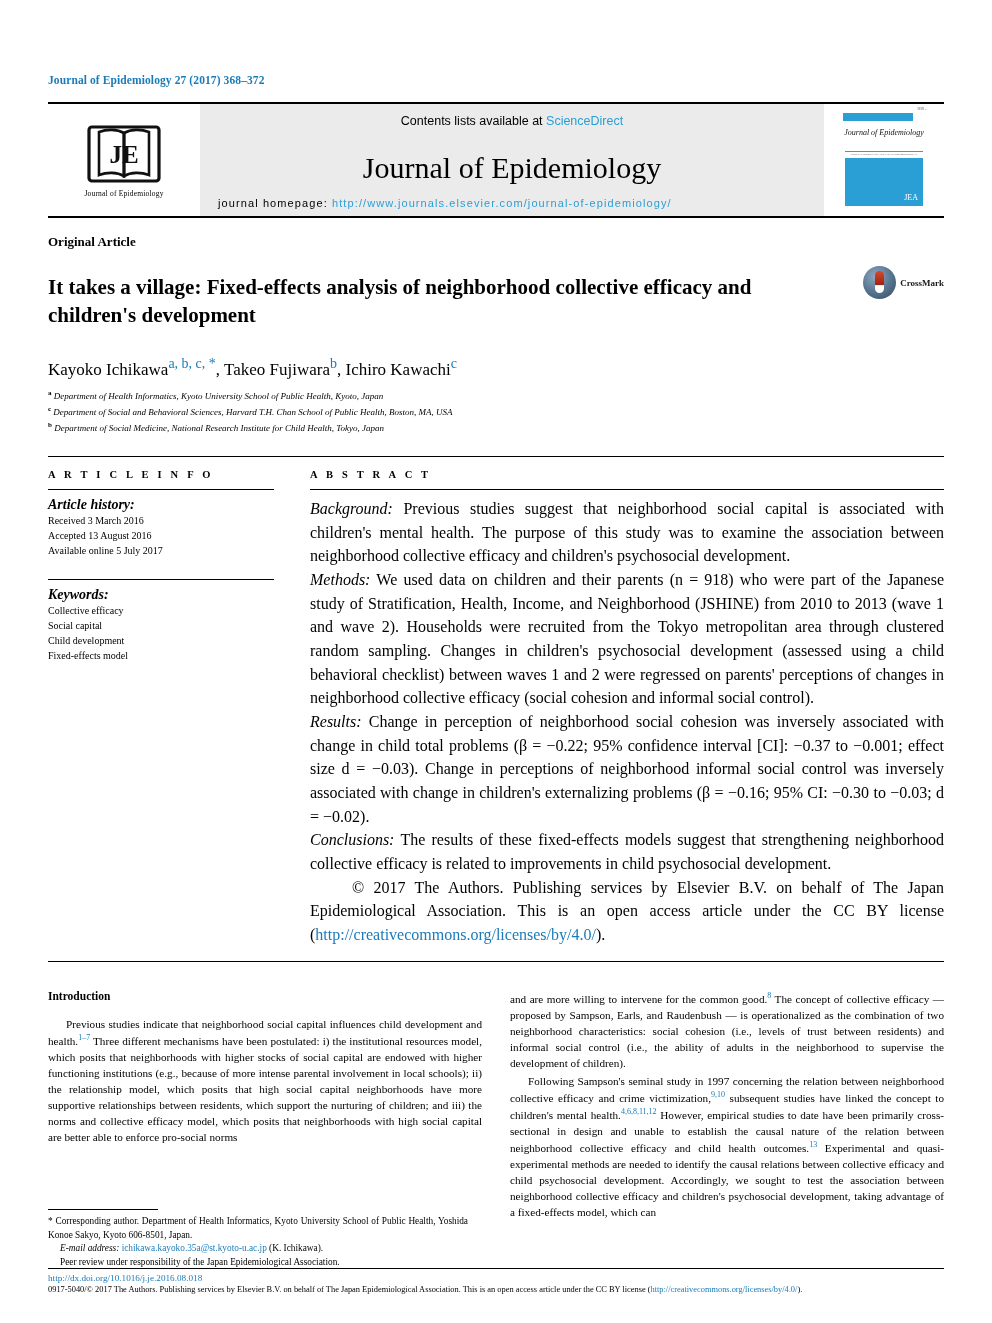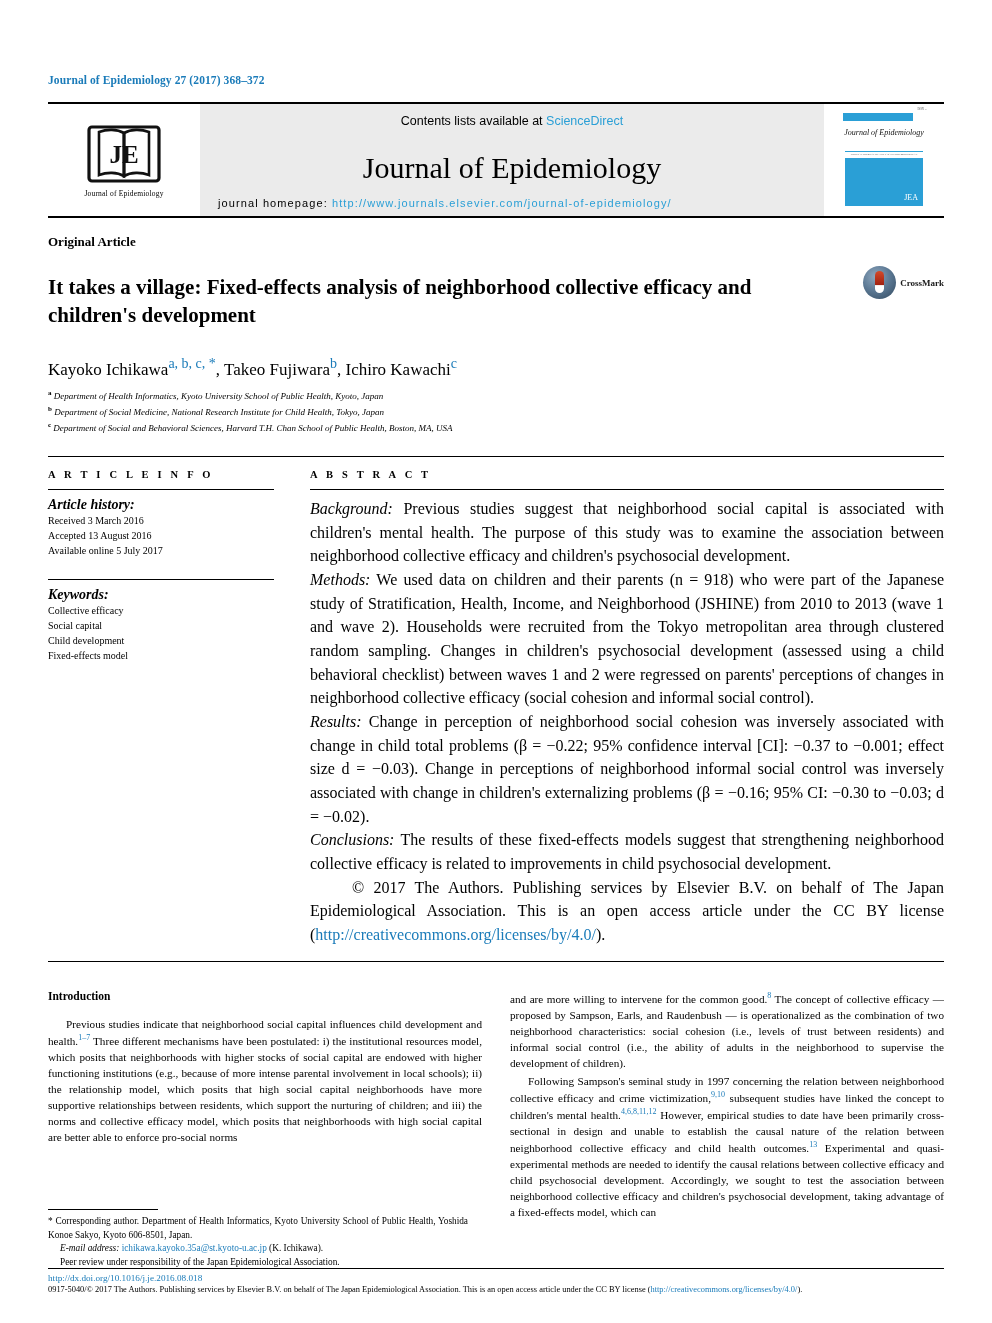--- a/index.html
+++ b/index.html
@@ -374,22 +374,22 @@
   </div>
 
   <div class="authors">
     <span>Kayoko Ichikawa</span><sup>a, b, c, *</sup>,
     <span>Takeo Fujiwara</span><sup>b</sup>,
     <span>Ichiro Kawachi</span><sup>c</sup>
   </div>
 
   <div class="affils">
     <div><sup>a</sup> <span>Department of Health Informatics, Kyoto University School of Public Health, Kyoto, Japan</span></div>
+    <div><sup>c</sup> <span>Department of Social and Behavioral Sciences, Harvard T.H. Chan School of Public Health, Boston, MA, USA</span></div>
     <div><sup>b</sup> <span>Department of Social Medicine, National Research Institute for Child Health, Tokyo, Japan</span></div>
-    <div><sup>c</sup> <span>Department of Social and Behavioral Sciences, Harvard T.H. Chan School of Public Health, Boston, MA, USA</span></div>
   </div>
 
   <div class="band">
 
     <div class="info-col">
       <div class="sec-heading">A R T I C L E  I N F O</div>
       <div class="rule"></div>
       <div class="info-sub">Article history:</div>
       <div class="info-line">Received 3 March 2016</div>
       <div class="info-line">Accepted 13 August 2016</div>

